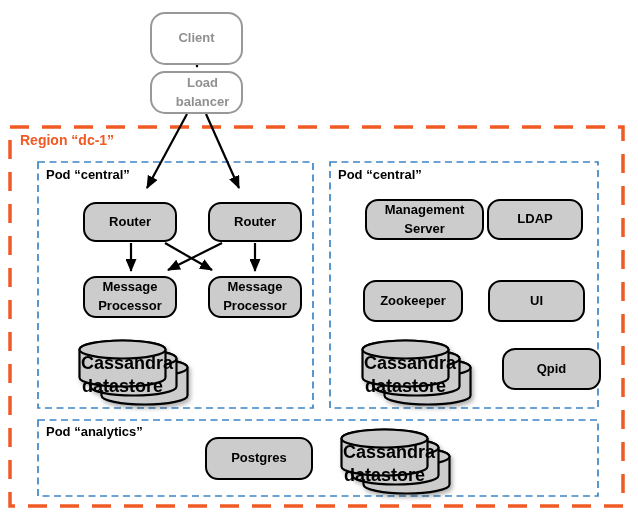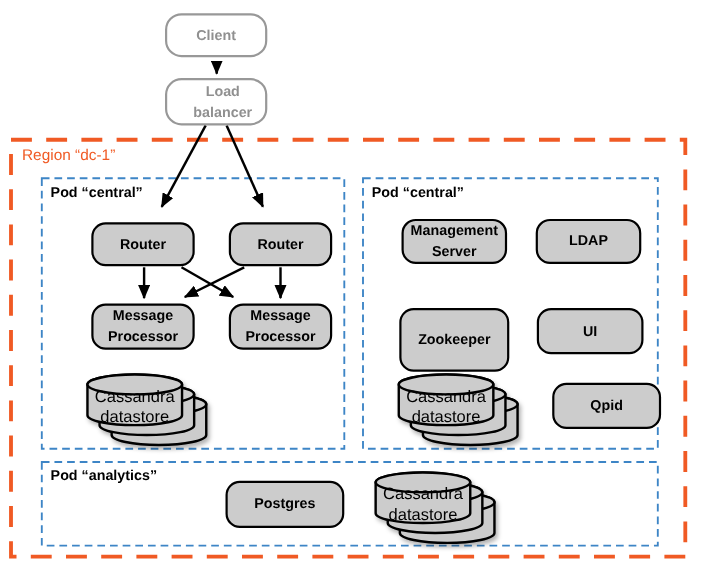--- a/index.html
+++ b/index.html
@@ -15,27 +15,27 @@
     font-size:13px;font-weight:bold;color:#000;text-align:center;
     line-height:1.4;white-space:pre-line;
   }
   .ext{
     background:#ffffff;border:2px solid #989898;border-radius:15px;color:#909090;
   }
   .pod-label{
     position:absolute;z-index:2;font-size:13px;font-weight:bold;color:#000;white-space:nowrap;
   }
   .region-label{
-    position:absolute;z-index:2;font-size:14px;font-weight:normal;color:#F05A24;white-space:nowrap;
+    position:absolute;z-index:2;font-size:14px;font-weight:bold;color:#F05A24;white-space:nowrap;
   }
   .cyl-stack{position:absolute;z-index:2;width:112px;height:70px;}
   .cyl-stack svg{filter:drop-shadow(2px 3px 2px rgba(0,0,0,0.30));}
   .cyl-label{
     position:absolute;left:3px;top:13px;width:83px;text-align:center;
-    font-size:15px;font-weight:normal;color:#000;line-height:1.25;white-space:pre-line;
+    font-size:18px;font-weight:bold;color:#000;line-height:1.25;white-space:pre-line;
   }
 </style>
 </head>
 <body>
 
 <div class="canvas">
 
   <svg class="overlay" viewBox="0 0 638 520">
     <defs>
       <marker id="ah" markerUnits="userSpaceOnUse" markerWidth="13" markerHeight="11" refX="12" refY="5.5" orient="auto">
@@ -53,40 +53,40 @@
 
     <path d="M197,58 L197,67" stroke="#000" stroke-width="2.2" marker-end="url(#ah)"></path>
     <path d="M187,114 L147,188" stroke="#000" stroke-width="2.2" marker-end="url(#ah)"></path>
     <path d="M206,114 L239,188" stroke="#000" stroke-width="2.2" marker-end="url(#ah)"></path>
     <path d="M131,243 L131,271" stroke="#000" stroke-width="2.2" marker-end="url(#ah)"></path>
     <path d="M255,243 L255,271" stroke="#000" stroke-width="2.2" marker-end="url(#ah)"></path>
     <path d="M165,243 L212,270" stroke="#000" stroke-width="2.2" marker-end="url(#ah)"></path>
     <path d="M222,243 L168,270" stroke="#000" stroke-width="2.2" marker-end="url(#ah)"></path>
   </svg>
 
-  <div class="node ext" style="left:150px;top:12px;width:93px;height:40px;">Client</div>
+  <div class="node ext" style="left:150px;top:12px;width:93px;height:53px;">Client</div>
   <div class="node ext" style="left:150px;top:71px;width:93px;height:43px;padding-left:12px;">Load balancer</div>
 
   <div class="region-label" style="left:20px;top:132px;">Region “dc-1”</div>
 
   <div class="pod-label" style="left:46px;top:167px;">Pod “central”</div>
   <div class="pod-label" style="left:338px;top:167px;">Pod “central”</div>
   <div class="pod-label" style="left:46px;top:424px;">Pod “analytics”</div>
 
   <div class="node" style="left:83px;top:202px;width:94px;height:40px;">Router</div>
   <div class="node" style="left:208px;top:202px;width:94px;height:40px;">Router</div>
   <div class="node" style="left:83px;top:276px;width:94px;height:42px;line-height:1.45;">Message
 Processor</div>
   <div class="node" style="left:208px;top:276px;width:94px;height:42px;line-height:1.45;">Message
 Processor</div>
 
-  <div class="node" style="left:365px;top:199px;width:96px;height:41px;line-height:1.4;">Management
+  <div class="node" style="left:365px;top:199px;width:119px;height:41px;line-height:1.4;">Management
 Server</div>
   <div class="node" style="left:487px;top:199px;width:96px;height:41px;">LDAP</div>
-  <div class="node" style="left:363px;top:280px;width:100px;height:58px;">Zookeeper</div>
+  <div class="node" style="left:363px;top:280px;width:100px;height:42px;">Zookeeper</div>
   <div class="node" style="left:488px;top:280px;width:97px;height:42px;">UI</div>
   <div class="node" style="left:486px;top:348px;width:99px;height:42px;margin-left:16px;">Qpid</div>
 
   <div class="node" style="left:205px;top:437px;width:108px;height:43px;">Postgres</div>
 
   <div class="cyl-stack" style="left:78px;top:339px;">
     <svg width="112" height="70" viewBox="0 0 112 70">
       <g transform="translate(22,18)" fill="#cccccc" stroke="#000" stroke-width="2.2">
         <path d="M1.5,10.5 a43,9 0 0 1 86,0 v28 a43,9 0 0 1 -86,0 z"></path>
           <ellipse cx="44.5" cy="10.5" rx="43" ry="9"></ellipse>

